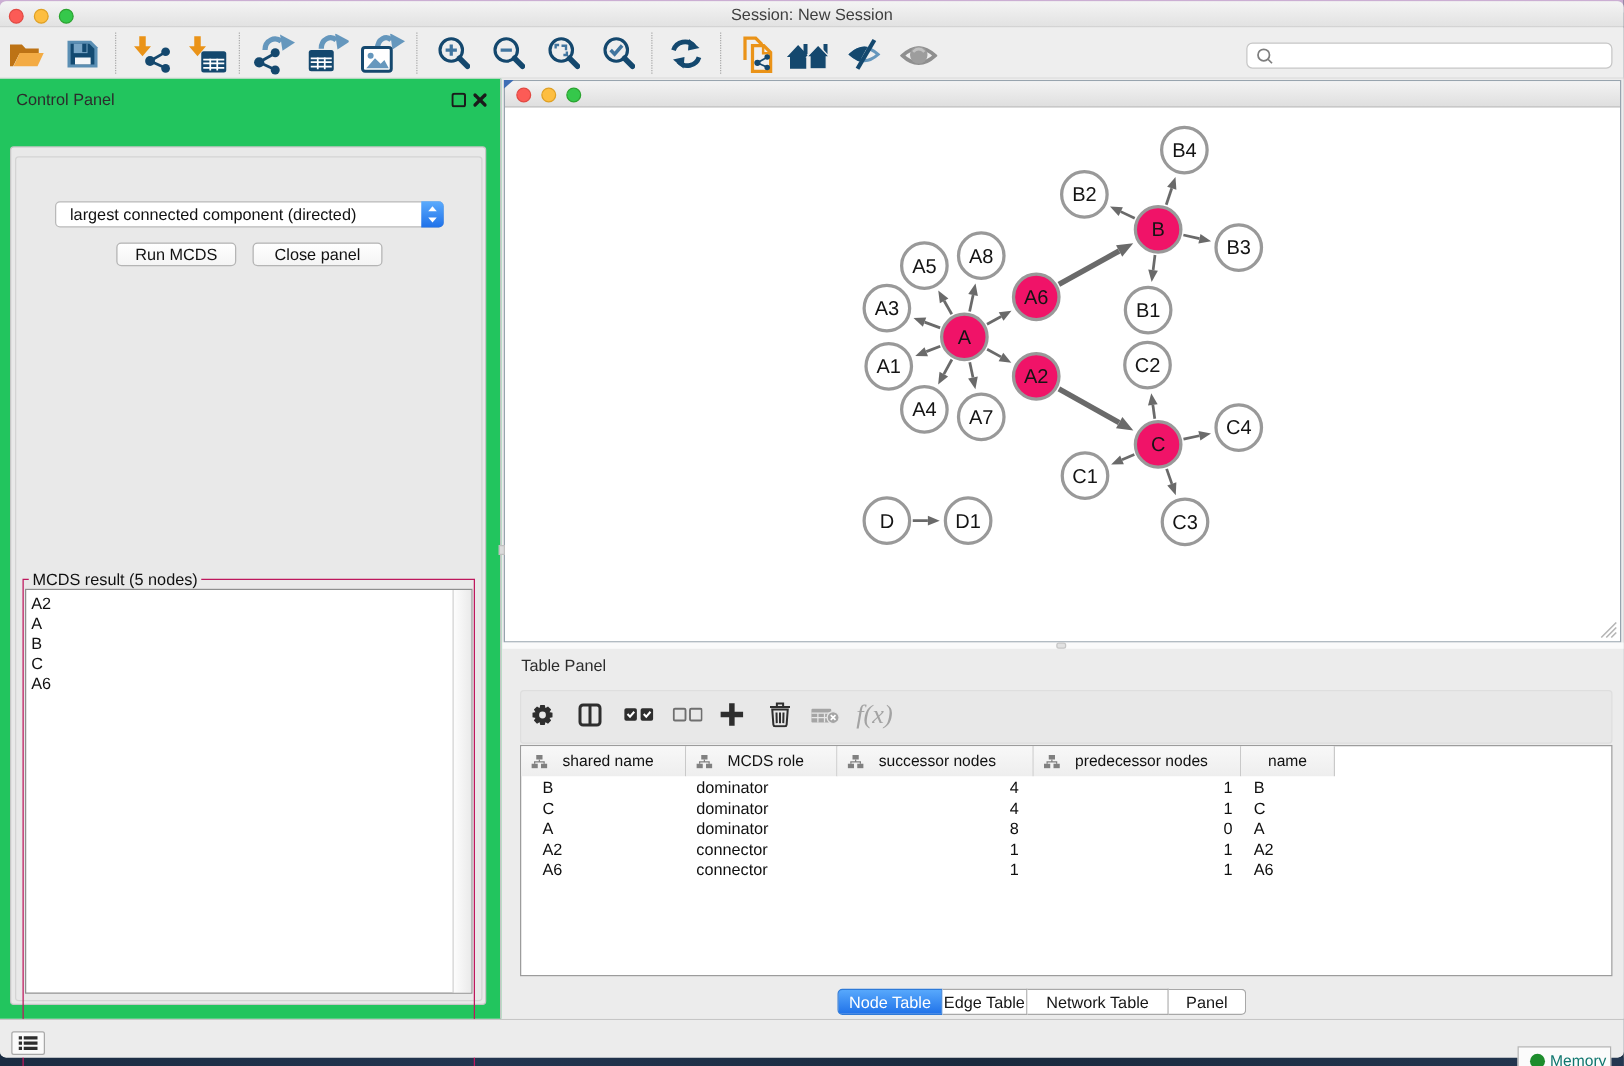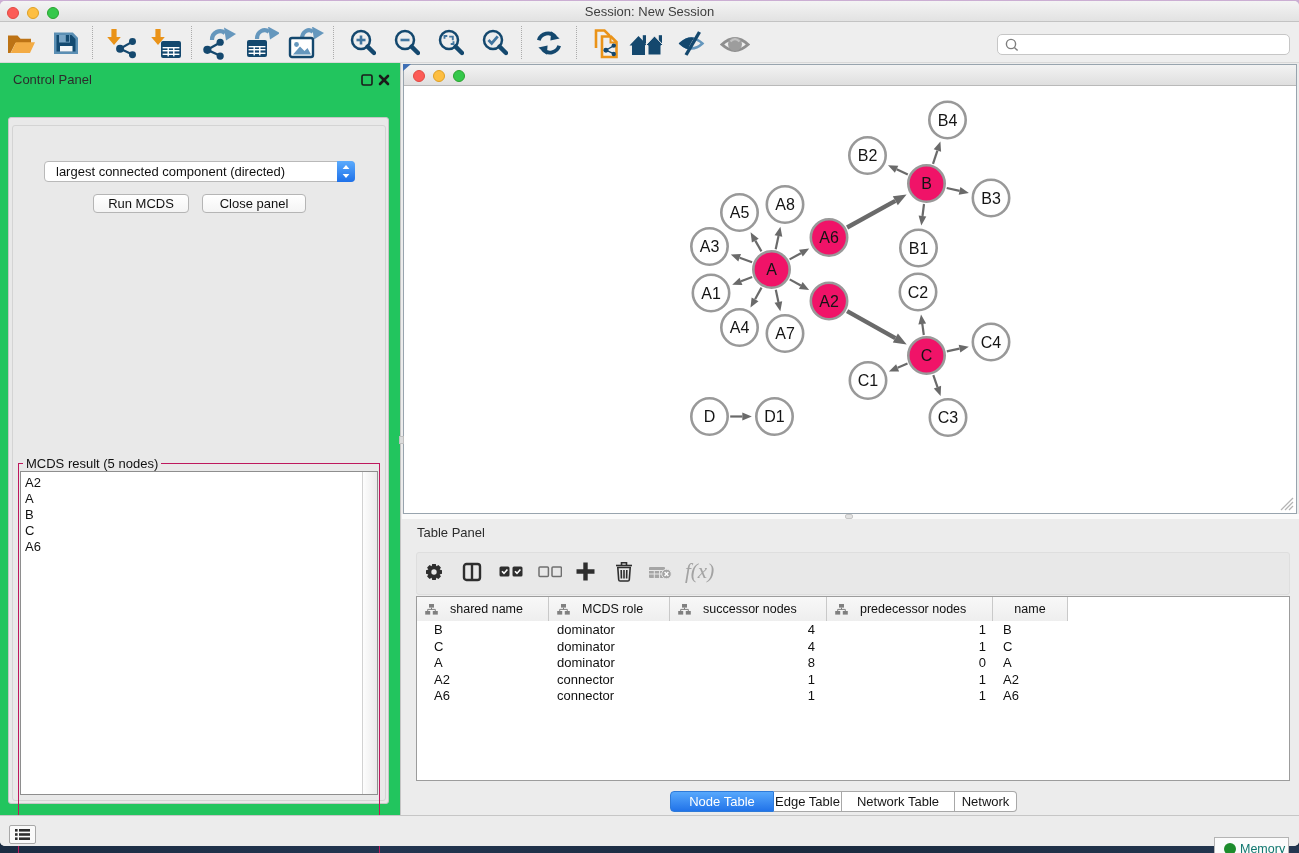--- a/index.html
+++ b/index.html
@@ -458,24 +458,24 @@
             <div class="cell" style="left:268px;top:74.8px;width:130px;text-align:right">1</div>
             <div class="cell" style="left:425px;top:74.8px;width:144px;text-align:right">1</div>
             <div class="cell" style="left:586px;top:74.8px">A2</div>
             <div class="cell" style="left:17px;top:91.4px">A6</div>
             <div class="cell" style="left:140px;top:91.4px">connector</div>
             <div class="cell" style="left:268px;top:91.4px;width:130px;text-align:right">1</div>
             <div class="cell" style="left:425px;top:91.4px;width:144px;text-align:right">1</div>
             <div class="cell" style="left:586px;top:91.4px">A6</div>
           </div>
           <div class="btabs">
-            <div class="btab first" style="width:104px;border-left:1px solid #a8a8a8;border-radius:4px 0 0 4px;background:linear-gradient(#57a8fc,#2173e9);color:#fff;border-color:#2e7ad8">Node Table</div>
+            <div class="btab first" style="width:84px;border-left:1px solid #a8a8a8;border-radius:4px 0 0 4px;background:linear-gradient(#57a8fc,#2173e9);color:#fff;border-color:#2e7ad8">Node Table</div>
             <div class="btab" style="width:68px">Edge Table</div>
             <div class="btab" style="width:113px">Network Table</div>
-            <div class="btab" style="width:62px;border-radius:0 4px 4px 0">Network</div>
+            <div class="btab" style="width:62px;border-radius:0 4px 4px 0">Panel</div>
           </div>
         </div>
       </div>
     </div>
     <div id="statusbar">
       <div id="listbtn">
         <svg width="25" height="17" viewBox="0 0 25 17" style="position:absolute;left:0;top:0">
           <g fill="#2d2d2d">
             <rect x="5" y="3" width="2.6" height="2.6"></rect>
             <rect x="9" y="3" width="11" height="2.6"></rect>

